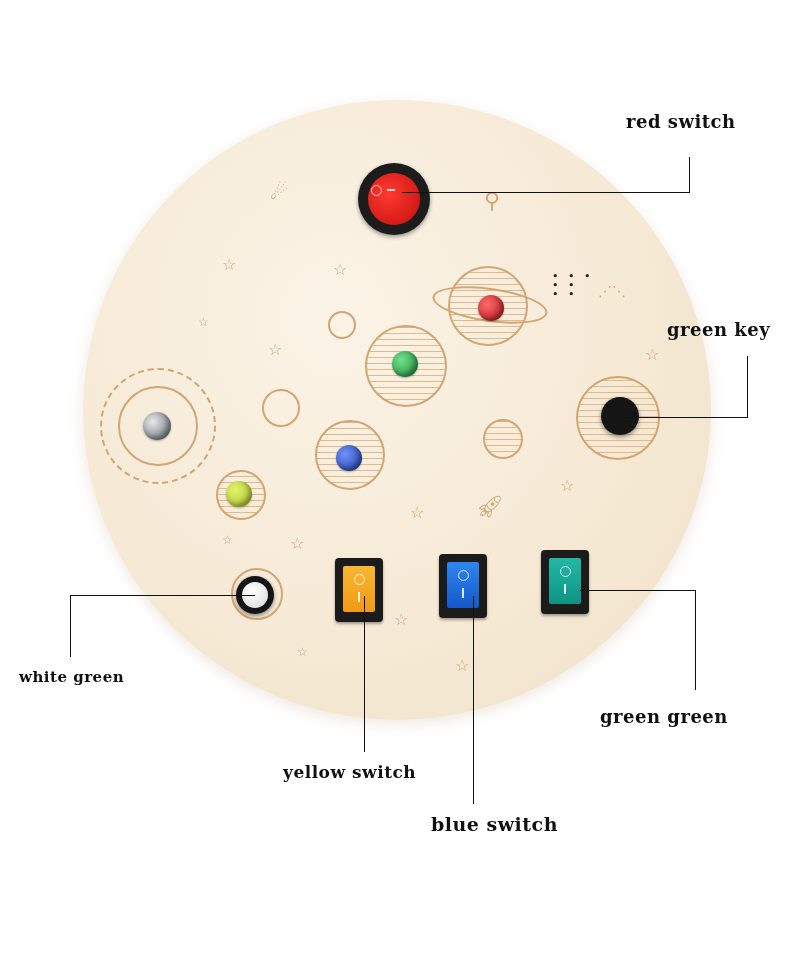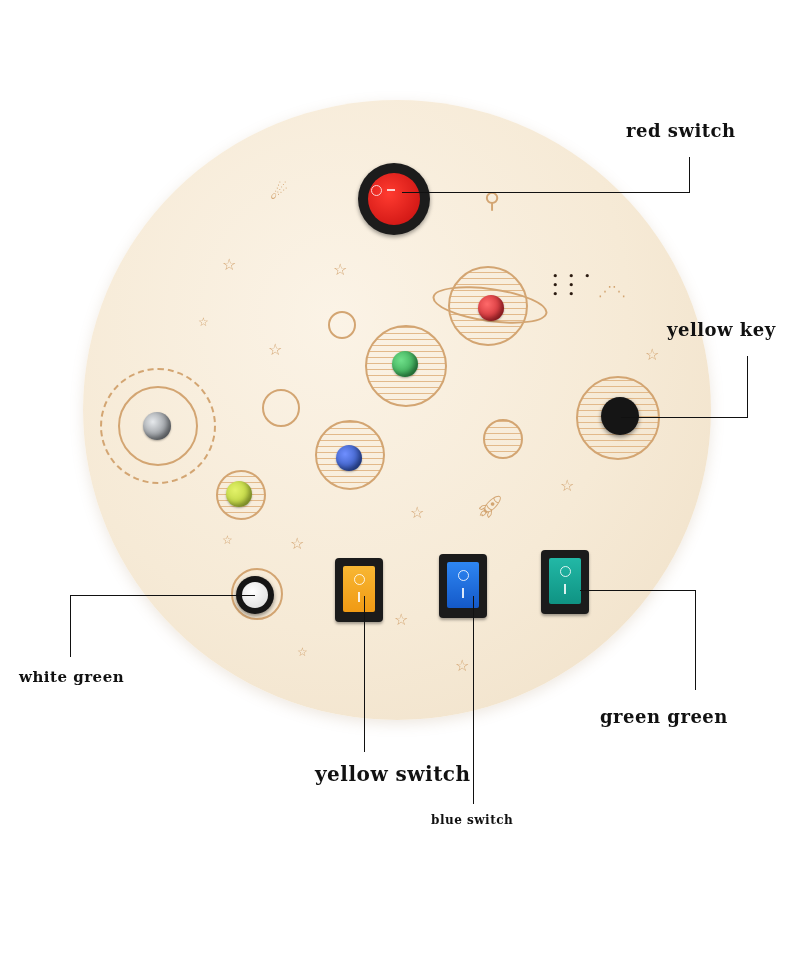--- a/index.html
+++ b/index.html
@@ -106,18 +106,18 @@
 
 <div class="line" style="left:70px;top:595px;width:185px;height:1px;"></div>
 <div class="line" style="left:70px;top:595px;width:1px;height:62px;"></div>
 
 <div class="line" style="left:364px;top:596px;width:1px;height:156px;"></div>
 <div class="line" style="left:473px;top:596px;width:1px;height:208px;"></div>
 
 <div class="line" style="left:580px;top:590px;width:116px;height:1px;"></div>
 <div class="line" style="left:695px;top:590px;width:1px;height:100px;"></div>
 
-<div class="label" style="left:626px;top:120px;font-size:18px;">red switch</div>
-<div class="label" style="left:667px;top:319px;font-size:18px;">yellow key</div>
+<div class="label" style="left:626px;top:111px;font-size:18px;">red switch</div>
+<div class="label" style="left:667px;top:319px;font-size:18px;">green key</div>
 <div class="label" style="left:19px;top:668px;font-size:15px;">white green</div>
-<div class="label" style="left:283px;top:762px;font-size:20px;margin-left:32px;">yellow switch</div>
-<div class="label" style="left:431px;top:813px;font-size:12px;">blue switch</div>
+<div class="label" style="left:283px;top:762px;font-size:17px;">yellow switch</div>
+<div class="label" style="left:431px;top:813px;font-size:19px;">blue switch</div>
 <div class="label" style="left:600px;top:706px;font-size:18px;">green green</div>
 
 </body></html>

